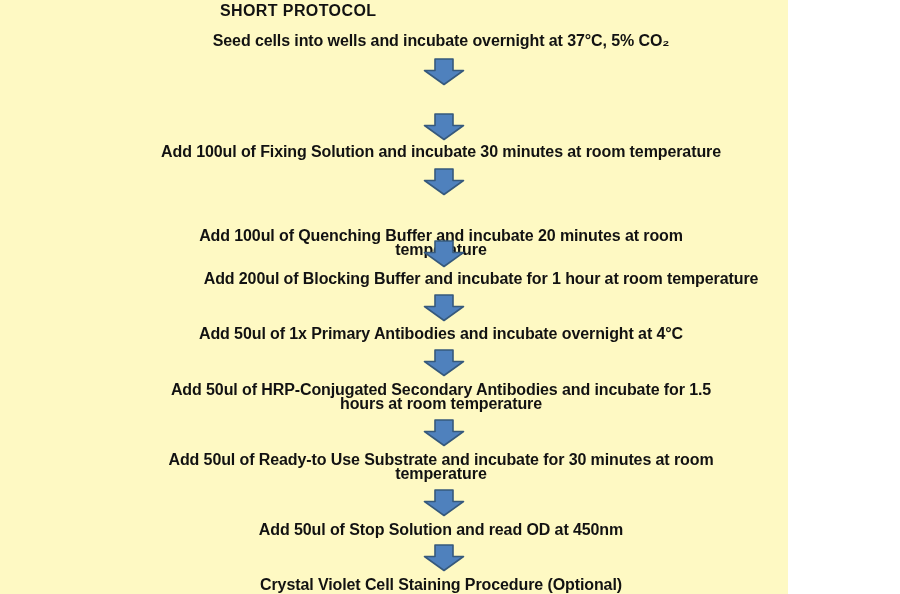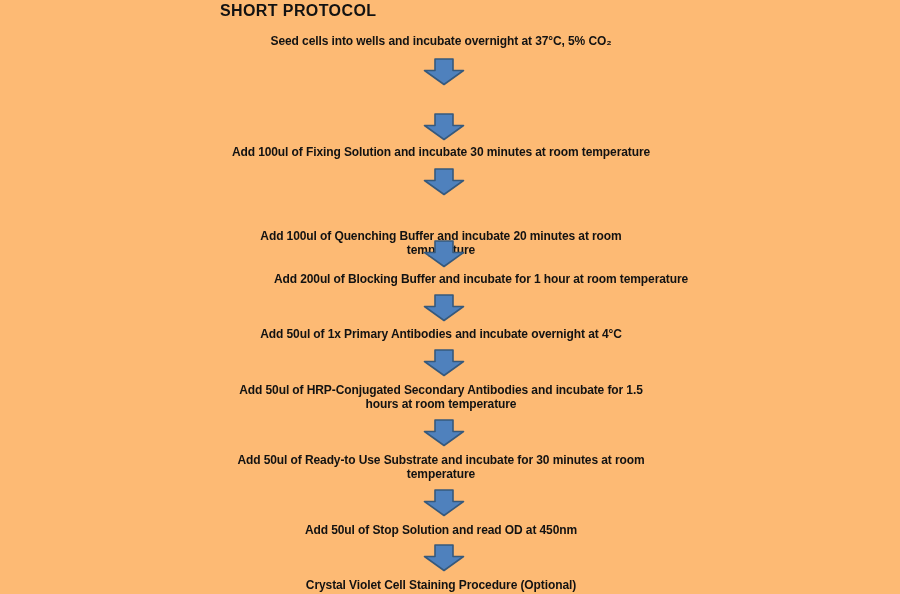--- a/index.html
+++ b/index.html
@@ -2,42 +2,42 @@
 <html style="--arrow-fill: #4F81BD; --arrow-border: #36597C; --text-color: #121212;"><head>
 <meta charset="utf-8">
 <style>
   html, body {
     margin: 0;
     padding: 0;
     background: #ffffff;
   }
   .canvas {
     position: relative;
-    width: 900px;
+    width: 788px;
     height: 594px;
-    background: #fdba74;
+    background: #fef9c3;
     overflow: hidden;
     font-family: "Liberation Sans", sans-serif;
     color: var(--text-color, #111111);
   }
   .title {
     position: absolute;
     left: 220px;
     top: 2px;
     font-size: 16px;
     font-weight: bold;
     letter-spacing: 0.4px;
     white-space: nowrap;
   }
   .step {
     position: absolute;
     left: 0;
     width: 882px;
     text-align: center;
-    font-size: 12px;
+    font-size: 16px;
     font-weight: bold;
     line-height: 14px;
     letter-spacing: -0.1px;
     white-space: pre-line;
   }
   .arrow {
     position: absolute;
     left: 423px;
     width: 42px;
     height: 28px;

